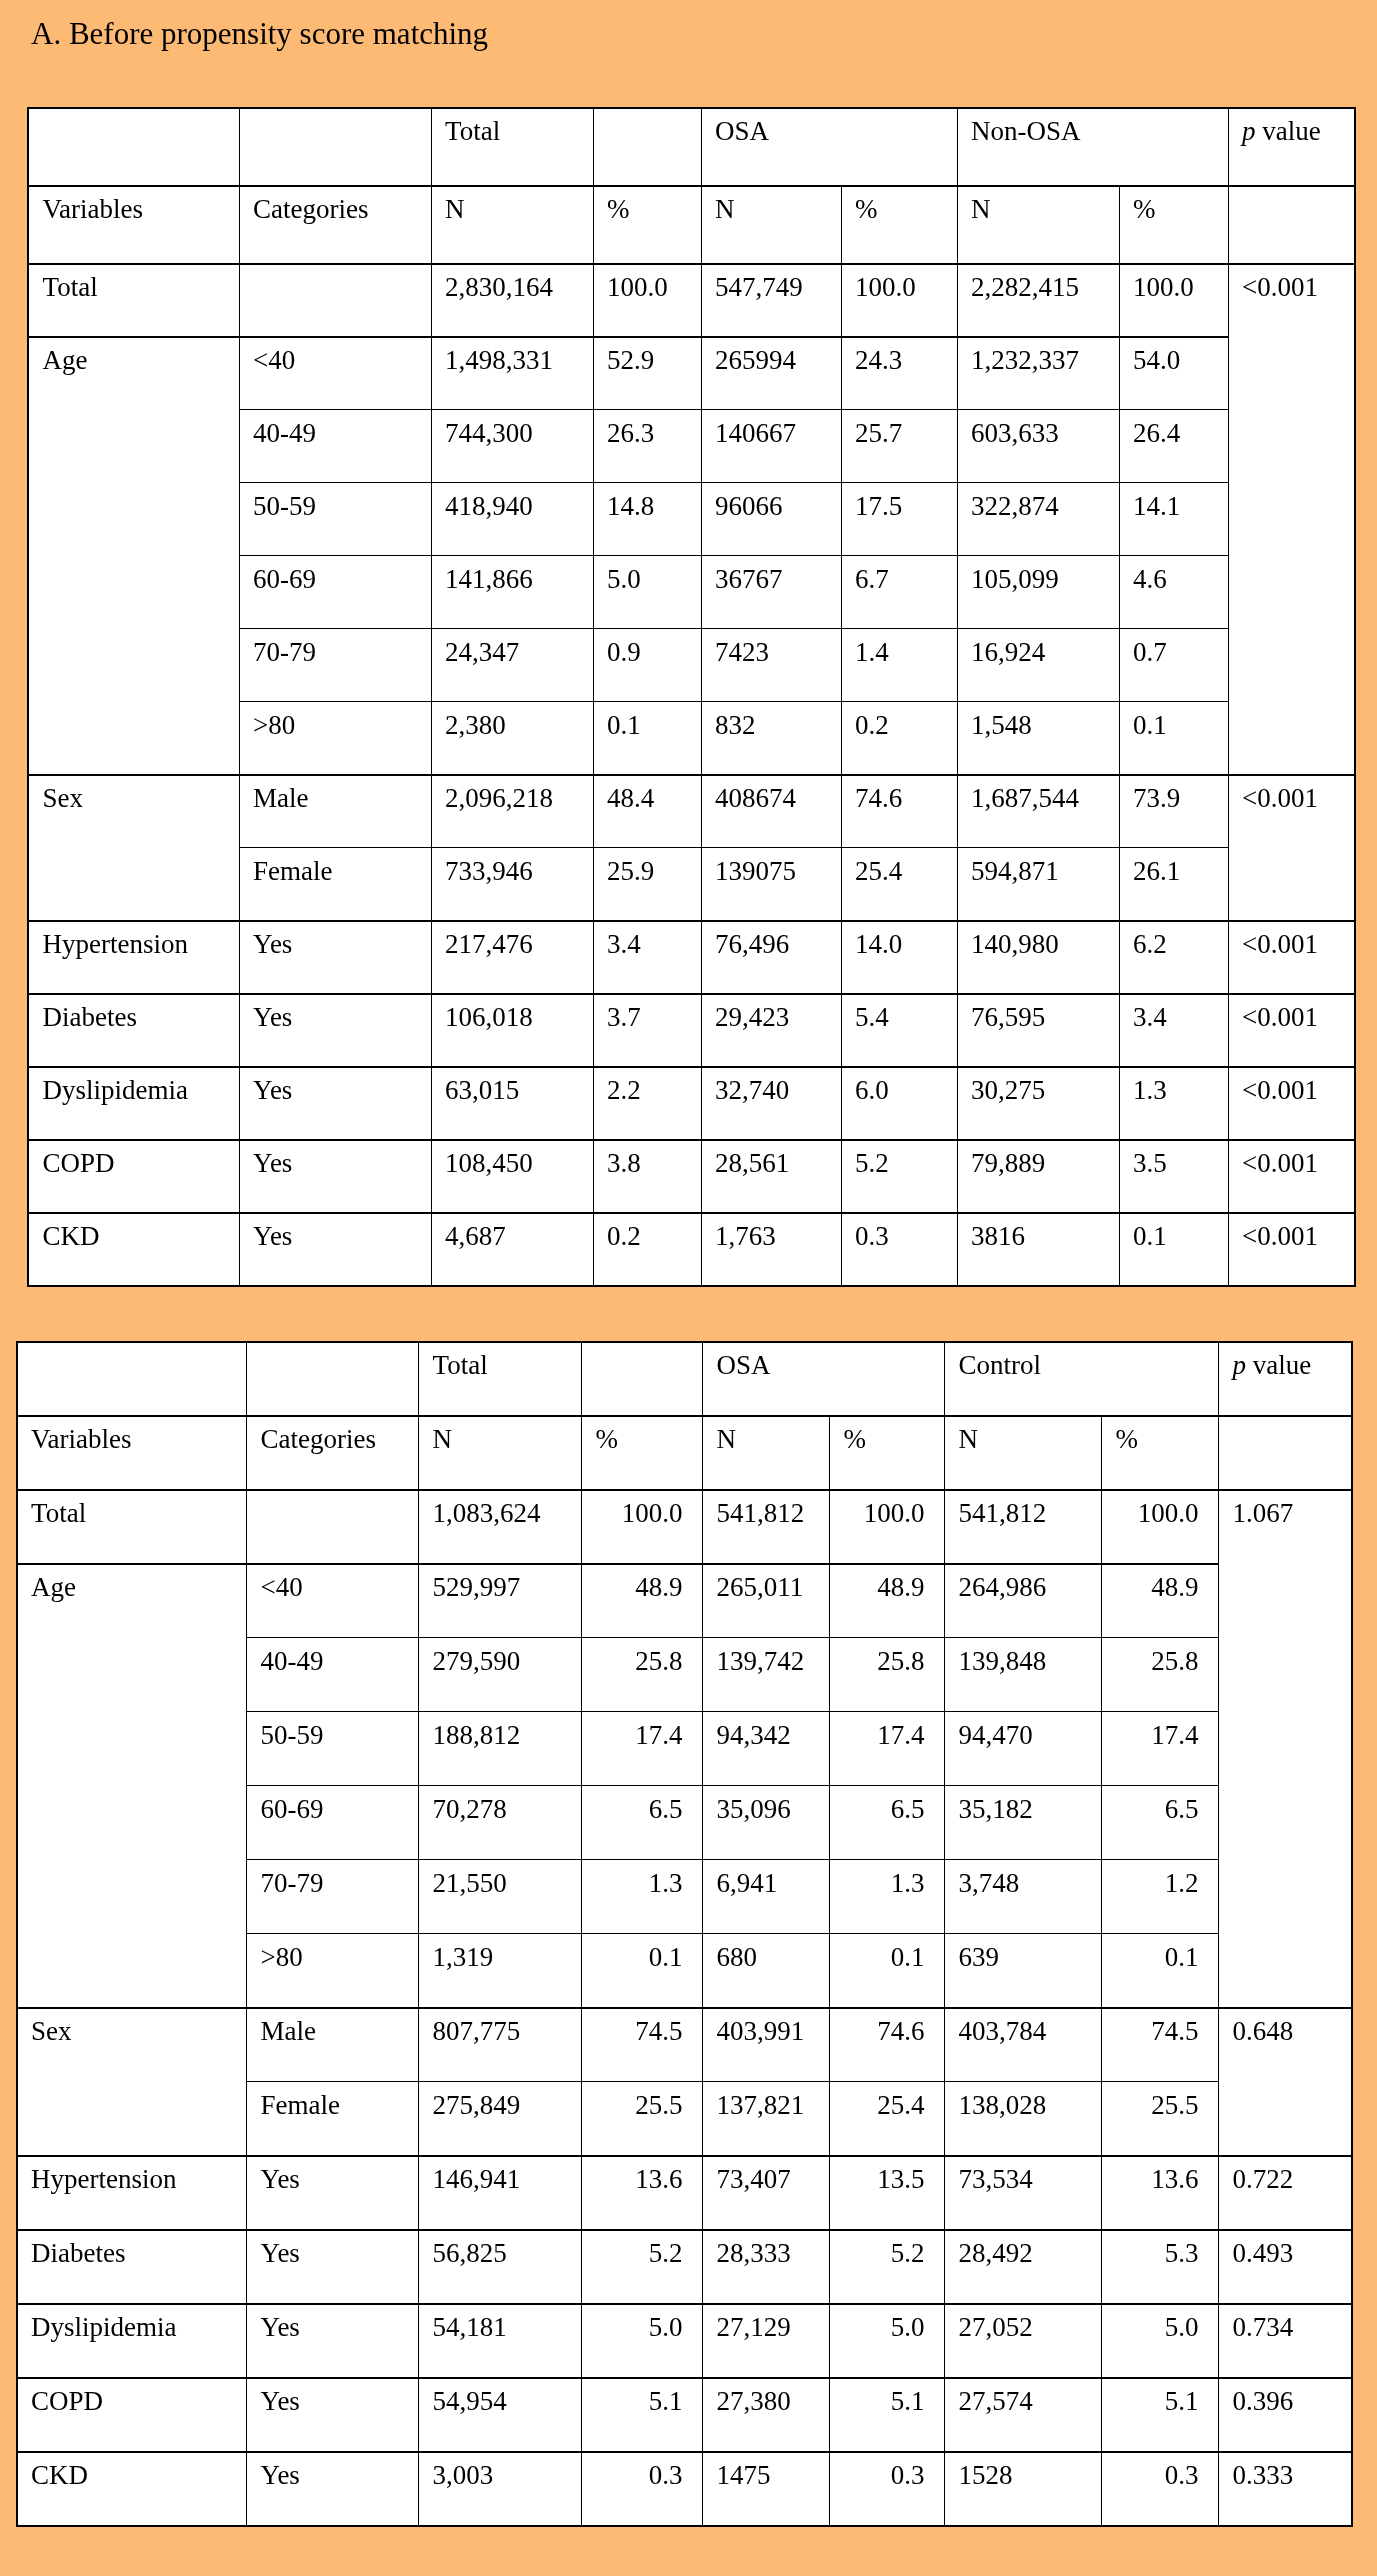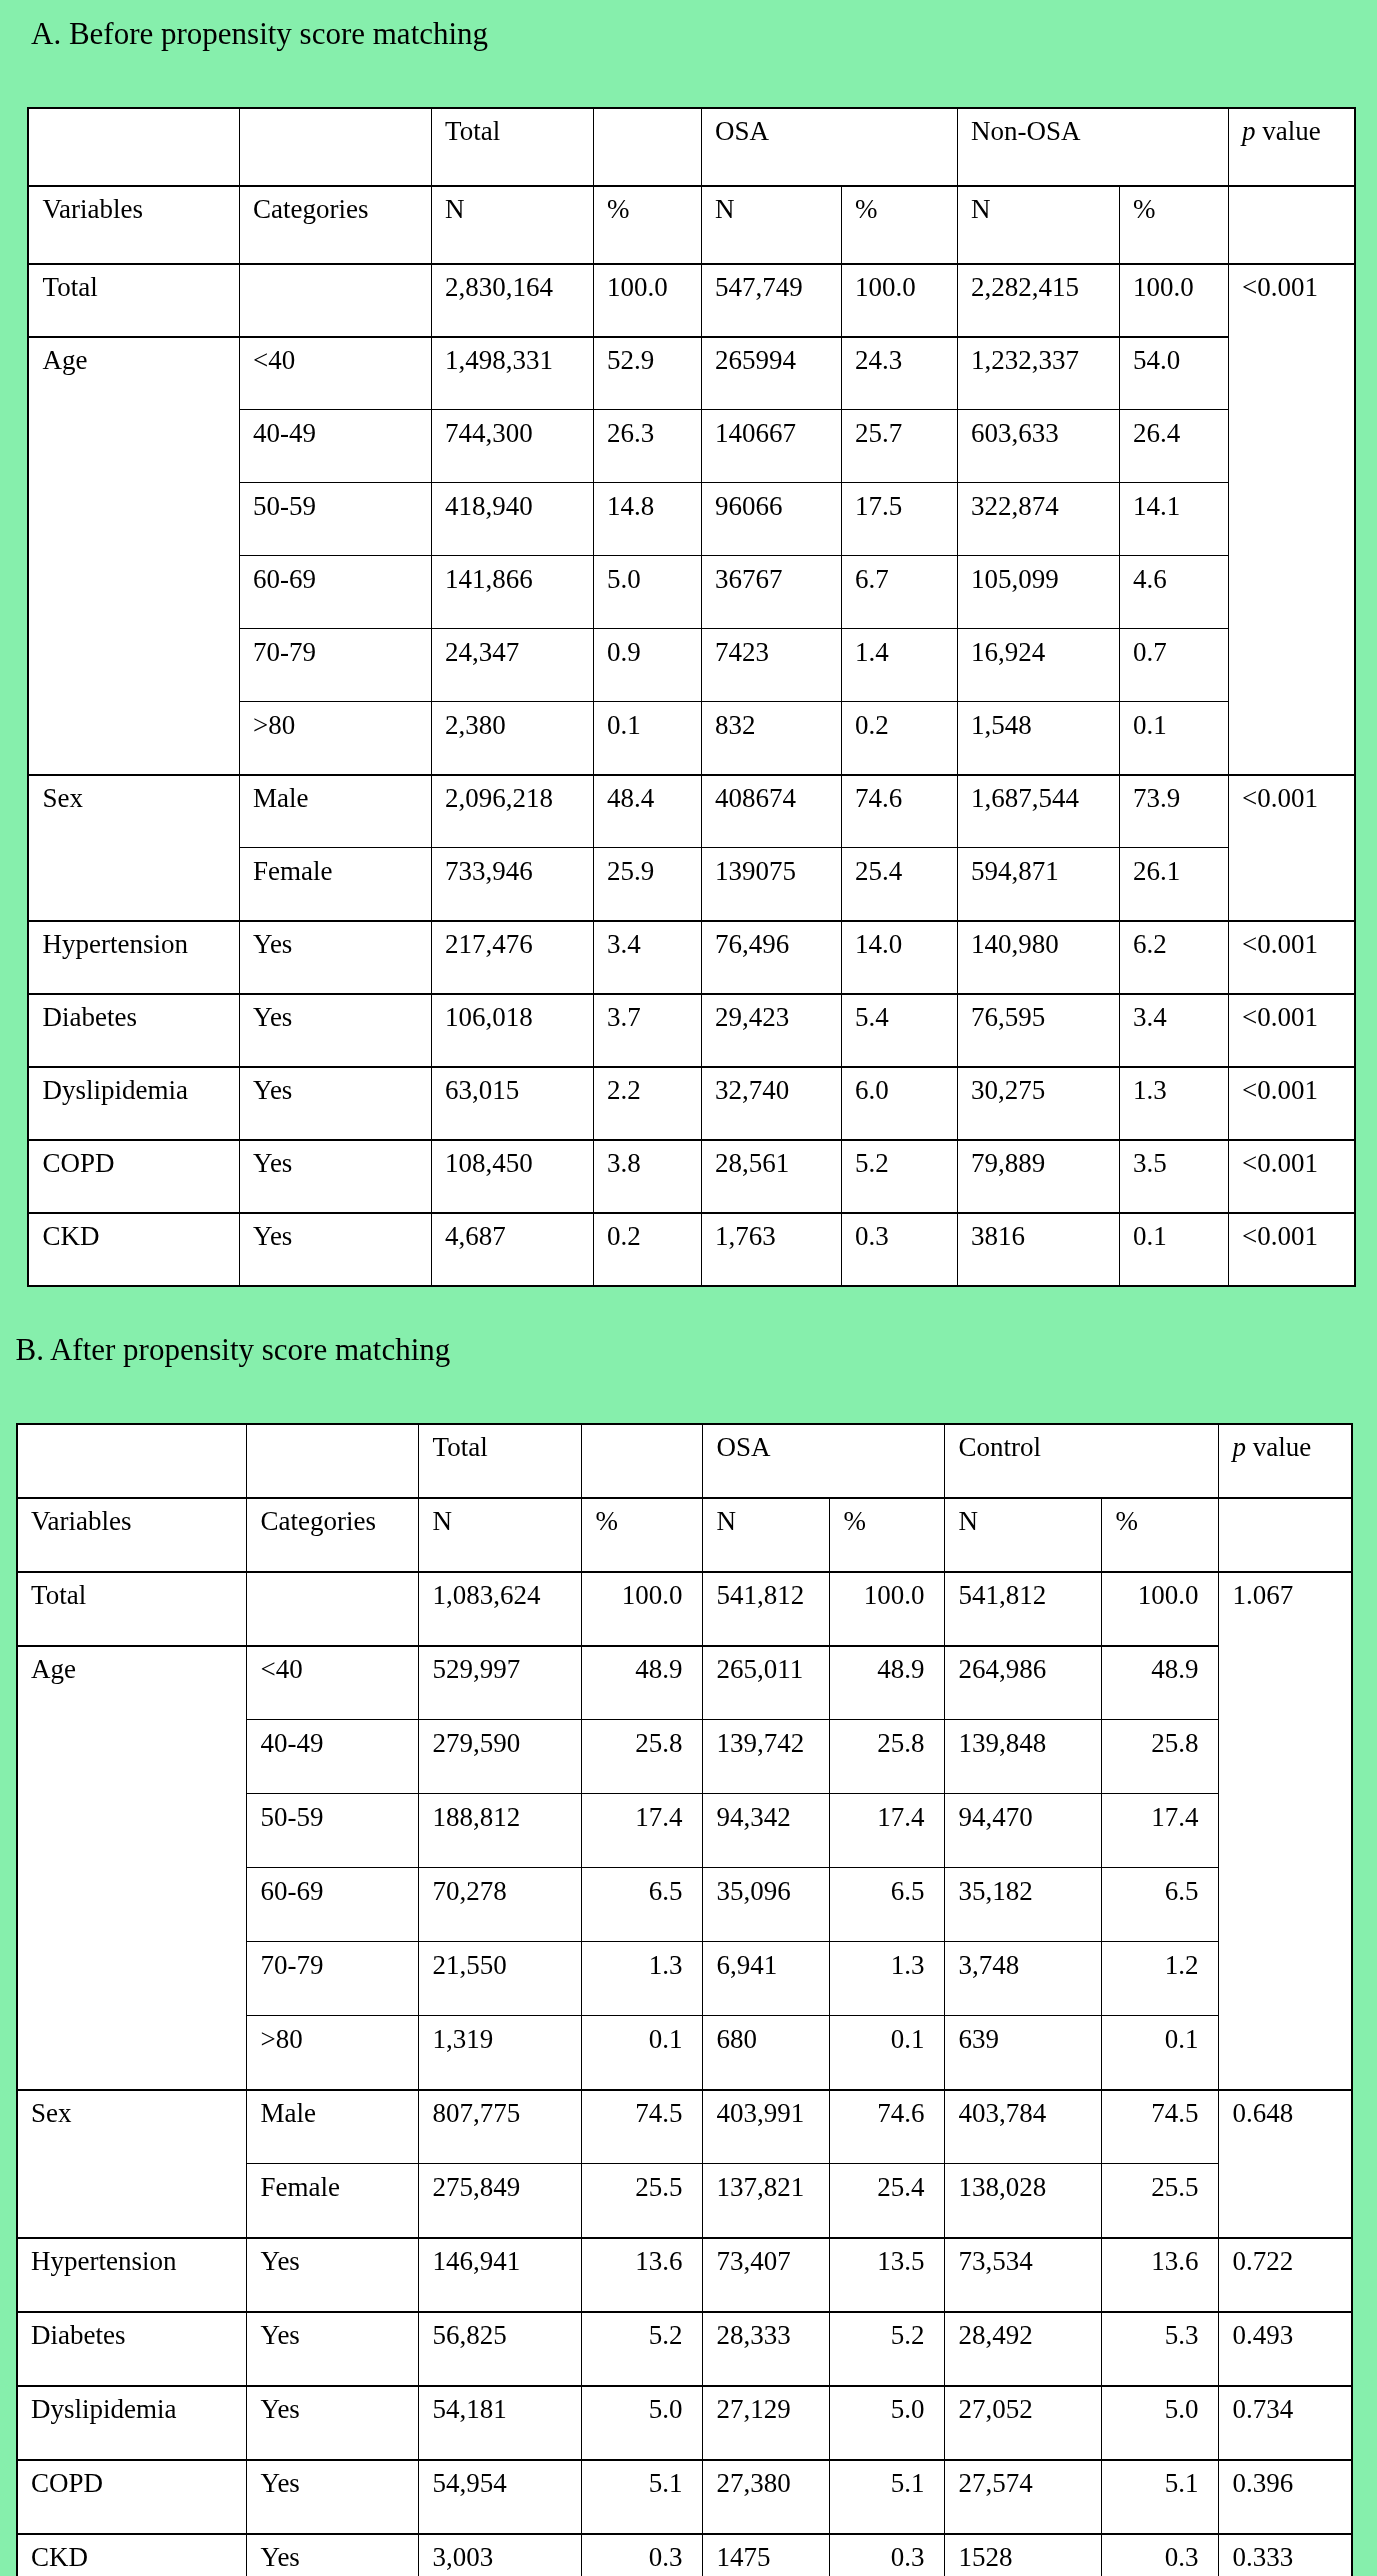--- a/index.html
+++ b/index.html
@@ -3,21 +3,21 @@
 <meta charset="utf-8">
 <style>
   html, body { margin: 0; padding: 0; }
   body {
     width: 1377px; height: 2576px;
     background: #ffffff;
     color: #000000;
     font-family: "Liberation Serif", "DejaVu Serif", serif;
     overflow: hidden;
   }
-  .page { position: relative; width: 1377px; height: 2576px; background: #86efac; }
+  .page { position: relative; width: 1377px; height: 2576px; background: #fdba74; }
 
   .section-title {
     font-size: 31px;
     line-height: 39px;
     font-weight: normal;
     white-space: nowrap;
   }
   .title-a { padding-top: 13.6px; margin-left: 31px; }
   .title-b { margin-top: 43px; margin-left: 15.5px; }
 
@@ -221,21 +221,20 @@
           <td>0.2</td>
           <td>1,763</td>
           <td>0.3</td>
           <td>3816</td>
           <td>0.1</td>
           <td>&lt;0.001</td>
         </tr>
       </tbody>
   </table>
 
-  <div class="section-title title-b">B. After propensity score matching</div>
 
   <table class="tbl tbl-b">
     <colgroup>
         <col style="width: 230px;">
         <col style="width: 172px;">
         <col style="width: 163px;">
         <col style="width: 121px;">
         <col style="width: 127px;">
         <col style="width: 115px;">
         <col style="width: 157px;">

